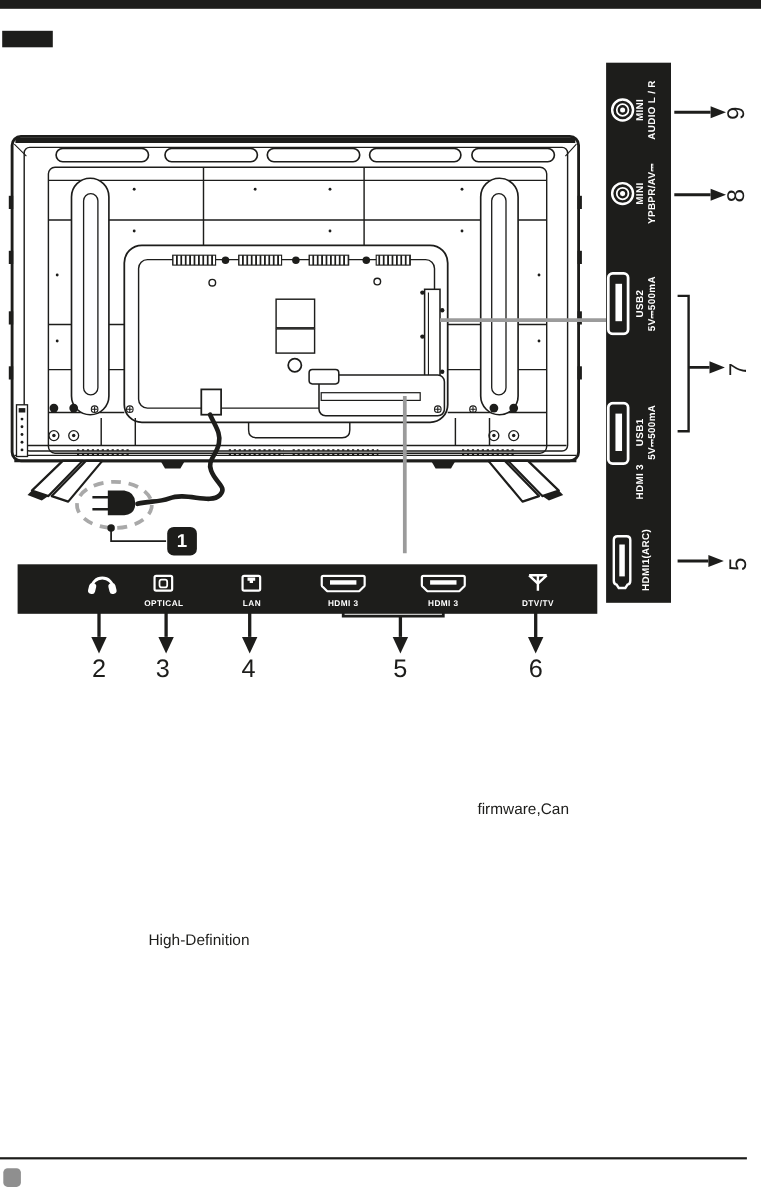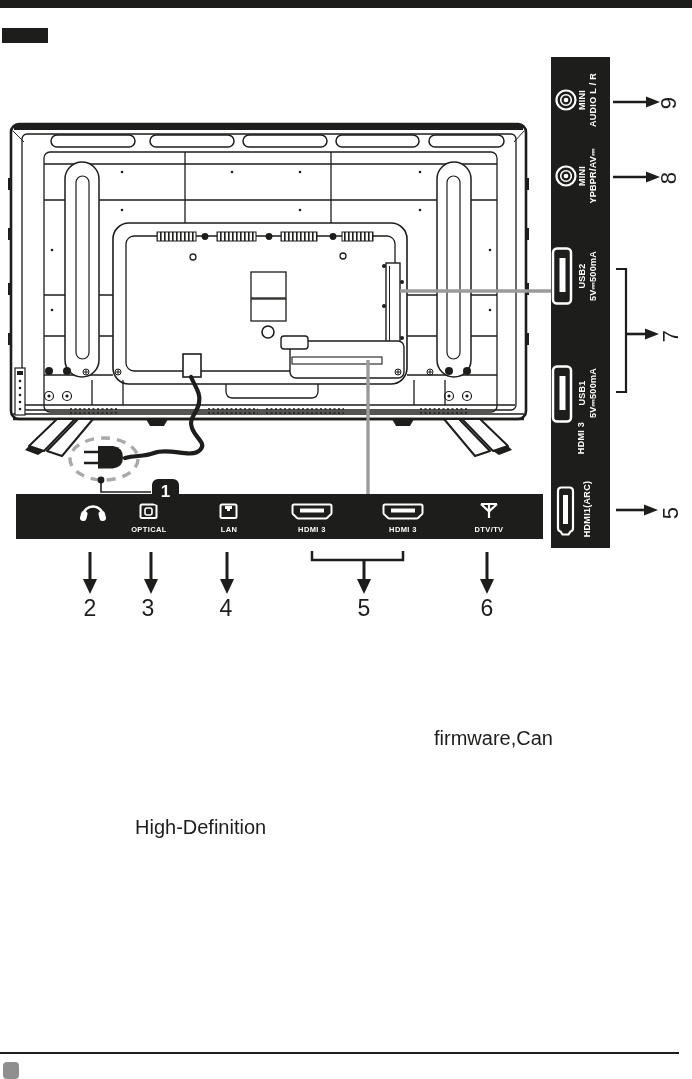--- a/index.html
+++ b/index.html
@@ -13,35 +13,35 @@
   .diagram-svg{left:0;top:0;width:692px;height:1079px;pointer-events:none;}
   
   .right-panel{left:551px;top:57px;width:59px;height:491px;background:#1d1d1b;}
   .rp-label{
     position:absolute;color:#fff;font-weight:bold;font-size:9px;letter-spacing:.3px;
     text-align:center;line-height:1.25;white-space:nowrap;
     transform:translate(-50%,-50%) rotate(-90deg);
   }
   .rp-port{position:absolute;}
   
-  .bottom-panel{left:16px;top:494px;width:527px;height:45px;background:#1d1d1b;}
+  .bottom-panel{left:16px;top:513px;width:527px;height:45px;background:#1d1d1b;}
   .bp-port{position:absolute;top:5px;display:flex;flex-direction:column;align-items:center;width:80px;}
   .bp-icon{display:flex;align-items:center;justify-content:center;height:24px;}
   .bp-label{color:#fff;font-weight:bold;font-size:7.5px;letter-spacing:.4px;margin-top:2px;white-space:nowrap;}
   
   .num{
     position:absolute;font-size:23px;color:#1d1d1b;line-height:1;
     transform:translate(-50%,-50%);
   }
   .num-rot{transform:translate(-50%,-50%) rotate(-90deg);font-size:22px;}
   .callout-box{
     left:152px;top:479px;width:27px;height:26px;background:#1d1d1b;border-radius:6px;
     color:#fff;font-weight:bold;font-size:17px;display:flex;align-items:center;justify-content:center;
   }
-  .fragment{position:absolute;font-size:20px;color:#1d1d1b;white-space:nowrap;}
+  .fragment{position:absolute;font-size:14px;color:#1d1d1b;white-space:nowrap;}
   .bottom-rule{left:0;top:1052px;width:679px;height:2px;background:#1d1d1b;}
   .page-corner{left:3px;top:1062px;width:16px;height:17px;background:#8f8f8f;border-radius:4px;}
 </style>
 </head>
 <body>
 
 <div class="page">
 
   <div class="abs topbar"></div>
   <div class="abs section-tab"></div>
@@ -373,18 +373,18 @@
 
   <div class="num abs" style="left:90px;top:608px">2</div>
   <div class="num abs" style="left:148px;top:608px">3</div>
   <div class="num abs" style="left:226px;top:608px">4</div>
   <div class="num abs" style="left:364px;top:608px">5</div>
   <div class="num abs" style="left:487px;top:608px">6</div>
 
   <div class="abs callout-box">1</div>
 
   <div class="fragment" style="left:434px;top:727px">firmware,Can</div>
-  <div class="fragment" style="left:135px;top:816px">High-Definition</div>
+  <div class="fragment" style="left:135px;top:846px">High-Definition</div>
 
   <div class="abs bottom-rule"></div>
   <div class="abs page-corner"></div>
 
 </div>
 
 </body></html>

